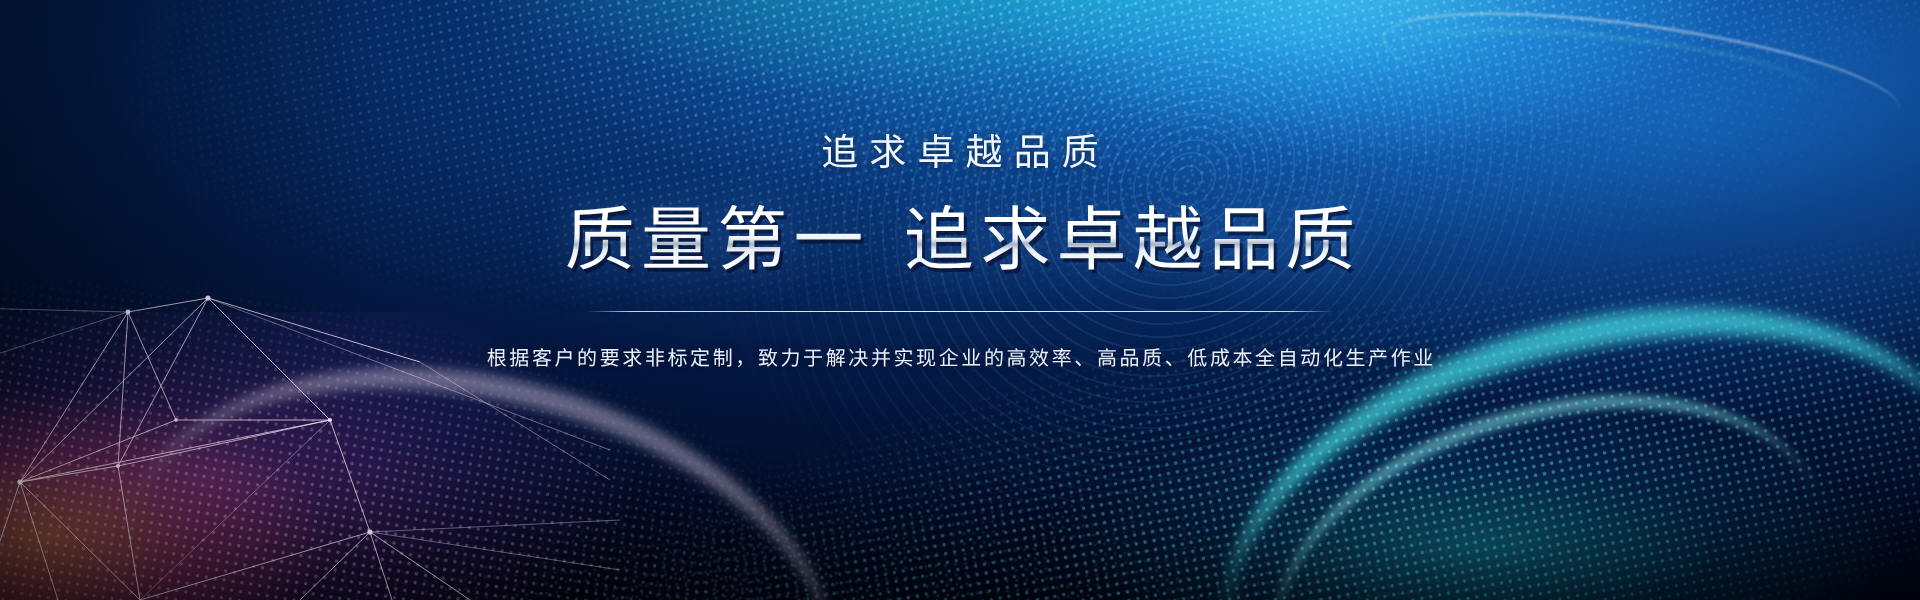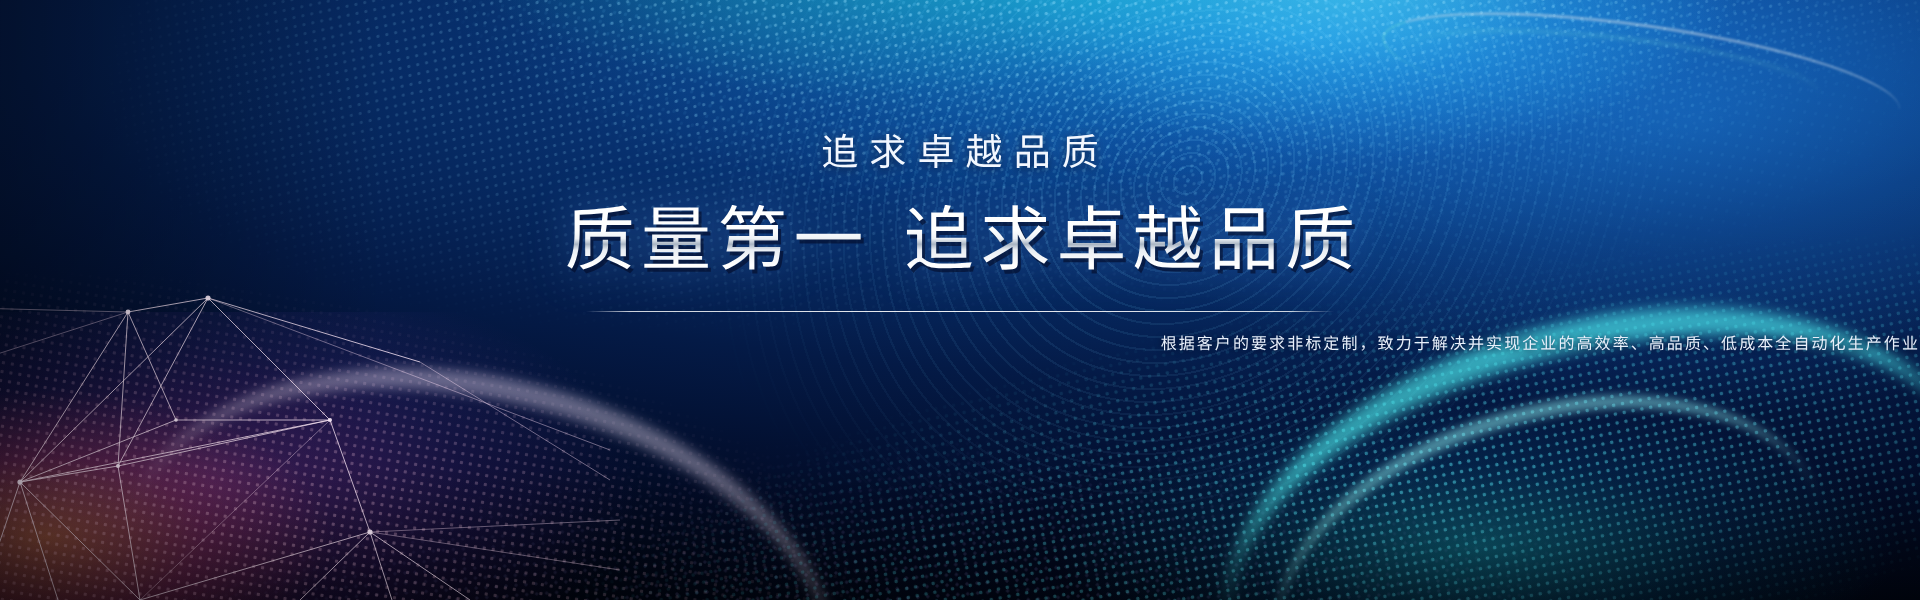--- a/index.html
+++ b/index.html
@@ -260,30 +260,29 @@
     height:1px;
     background:linear-gradient(to right,
        rgba(255,255,255,0) 0%,
        rgba(255,255,255,.80) 6%,
        rgba(255,255,255,.92) 50%,
        rgba(255,255,255,.80) 94%,
        rgba(255,255,255,0) 100%);
   }
 
   .tagline{
-    margin-top:24px;
-    font-size:16px;
+    margin-top:36px;
+    font-size:20px;
     line-height:1;
     color:#e9f0fb;
     letter-spacing:.13em;
     text-indent:.13em;
     font-weight:400;
     white-space:nowrap;
     text-shadow:0 1px 6px rgba(0,8,34,.8);
-    text-align:right;
   }
 </style>
 </head>
 <body>
 
 <div class="banner">
 
   <div class="bg-base"></div>
   <div class="bg-teal"></div>
   <div class="bg-bluehot"></div>

